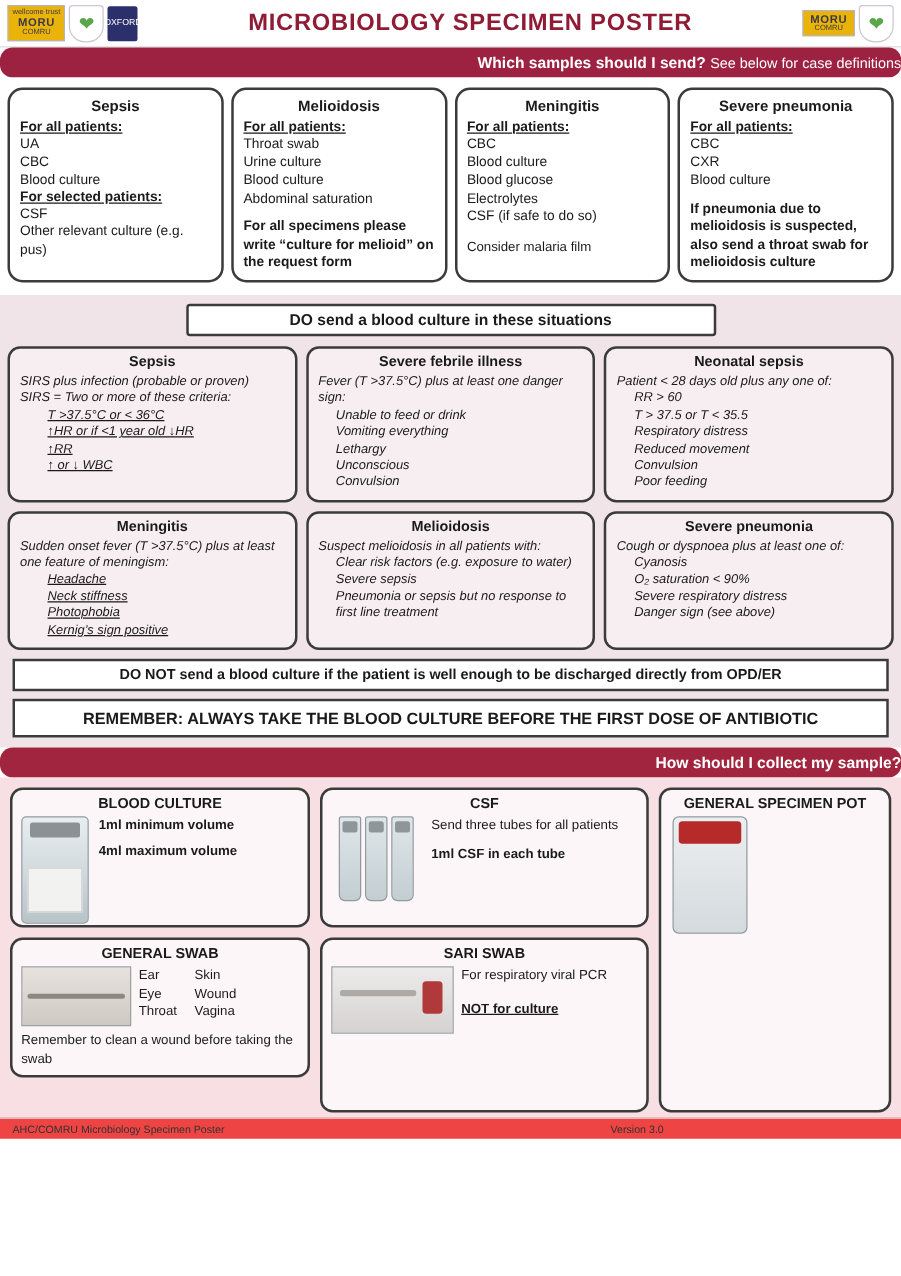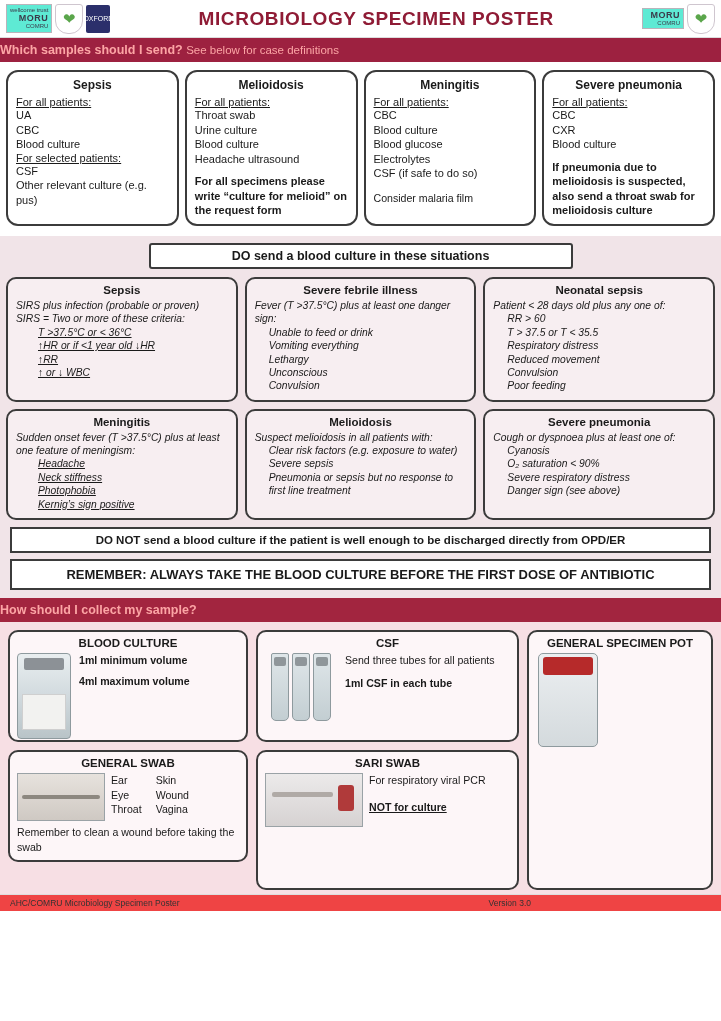--- a/index.html
+++ b/index.html
@@ -13,60 +13,60 @@
   .poster{position:relative;width:721px;height:1021px;background:#ffffff;}
 
   
   .header{
     height:38px;background:#ffffff;display:flex;align-items:center;
     justify-content:space-between;padding:0 6px;box-sizing:border-box;
     border-bottom:1px solid #ddd;
   }
   .logos{display:flex;align-items:center;gap:3px;}
   .logo-box{
-    border:1px solid #b9b4bb;background:#5eead4;
-    font-size:6px;line-height:1.05;text-align:right;
+    border:1px solid #b9b4bb;background:#eab308;
+    font-size:6px;line-height:1.05;text-align:center;
     padding:2px 3px;color:#3a3a4a;min-width:34px;
   }
   .logo-box .big{font-weight:bold;font-size:9px;letter-spacing:.5px;}
   .logo-shield{
     width:26px;height:28px;background:#ffffff;border:1px solid #cfc6cf;
     border-radius:3px 3px 13px 13px;display:flex;align-items:center;justify-content:center;
     color:#5aa64b;font-size:15px;
   }
   .logo-crest{
     width:24px;height:28px;background:#2b2f6b;border-radius:2px;
     display:flex;align-items:center;justify-content:center;color:#fff;font-size:7px;
   }
   .title-main{
     flex:1;text-align:center;font-weight:bold;font-size:19px;letter-spacing:.6px;
     color:#8f1b35;font-family:"Liberation Sans", sans-serif;
   }
 
   
   .band{
-    background:#9d2140;color:#fca5a5;text-align:left;
-    padding:5px 0;font-size:12.5px;font-weight:bold;
+    background:#9d2140;color:#ffffff;text-align:right;
+    padding:5px 0;font-size:12.5px;font-weight:bold;border-radius:10px;
   }
   .band .sub{font-weight:normal;font-size:11.5px;}
   .band.pink{background:#a2253f;}
 
   
   .sec1{background:#ffffff;padding:8px 6px 10px 6px;}
   .row4{display:flex;gap:6px;align-items:stretch;}
   .card{
     border:2px solid #3b3b3b;border-radius:12px;background:#ffffff;
     padding:6px 8px;box-sizing:border-box;flex:1;
   }
   .card-title{
     text-align:center;font-weight:bold;font-size:12px;margin-bottom:4px;
   }
   .card .u{text-decoration:underline;}
   .card ul{margin:0;padding:0;list-style:none;font-size:11px;line-height:1.32;}
-  .lead{font-weight:normal;font-size:11px;}
+  .lead{font-weight:bold;font-size:11px;}
   .note{font-weight:bold;font-size:11px;line-height:1.33;margin-top:8px;}
 
   
   .sec2{background:#f1e4e8;padding:7px 6px 8px 6px;}
   .subband{
     border:2px solid #3b3b3b;background:#ffffff;border-radius:3px;
     width:420px;margin:0 auto 8px auto;text-align:center;
     font-weight:bold;font-size:12.5px;padding:4px 0;
   }
   .row3{display:flex;gap:7px;margin-bottom:7px;}
@@ -202,21 +202,21 @@
         </ul>
       </div>
 
       <div class="card">
         <div class="card-title">Melioidosis</div>
         <div class="lead u">For all patients:</div>
         <ul>
           <li>Throat swab</li>
           <li>Urine culture</li>
           <li>Blood culture</li>
-          <li>Headache ultrasound</li>
+          <li>Abdominal saturation</li>
         </ul>
         <div class="note">For all specimens please write “culture for melioid” on the request form</div>
       </div>
 
       <div class="card">
         <div class="card-title">Meningitis</div>
         <div class="lead u">For all patients:</div>
         <ul>
           <li>CBC</li>
           <li>Blood culture</li>

